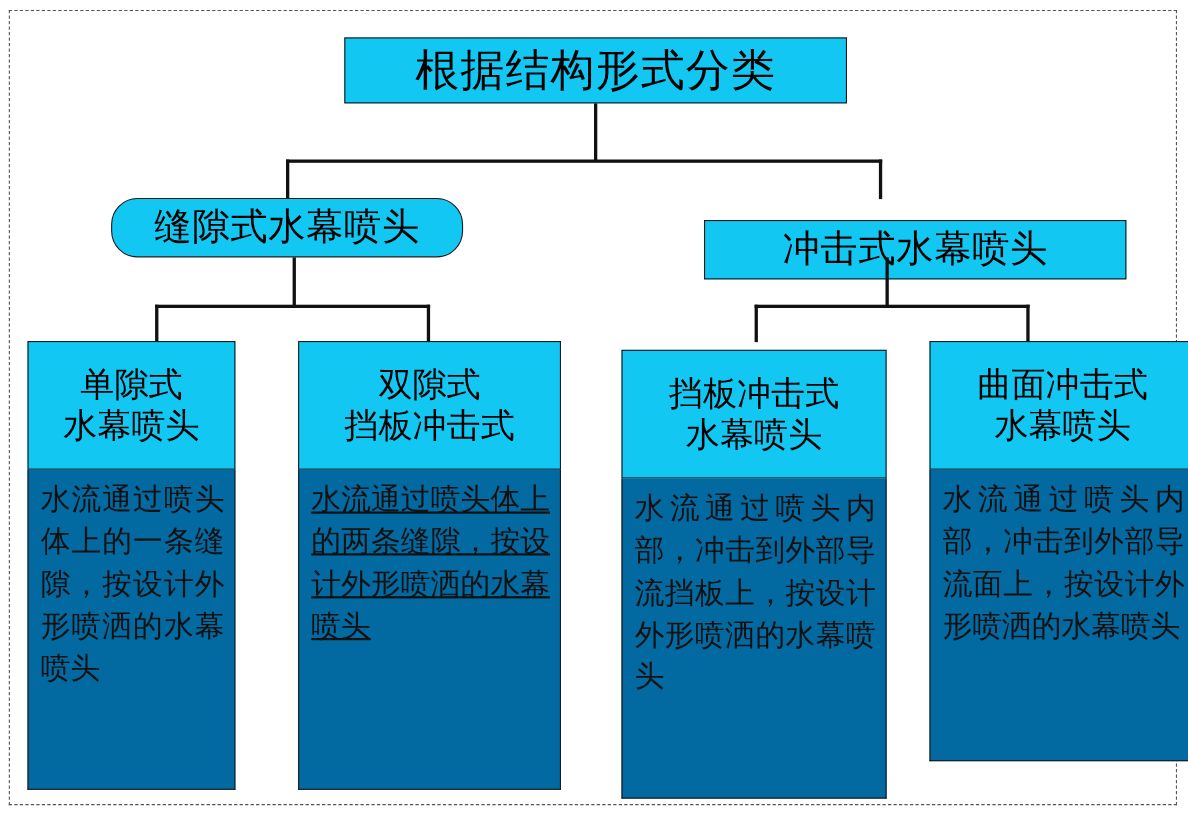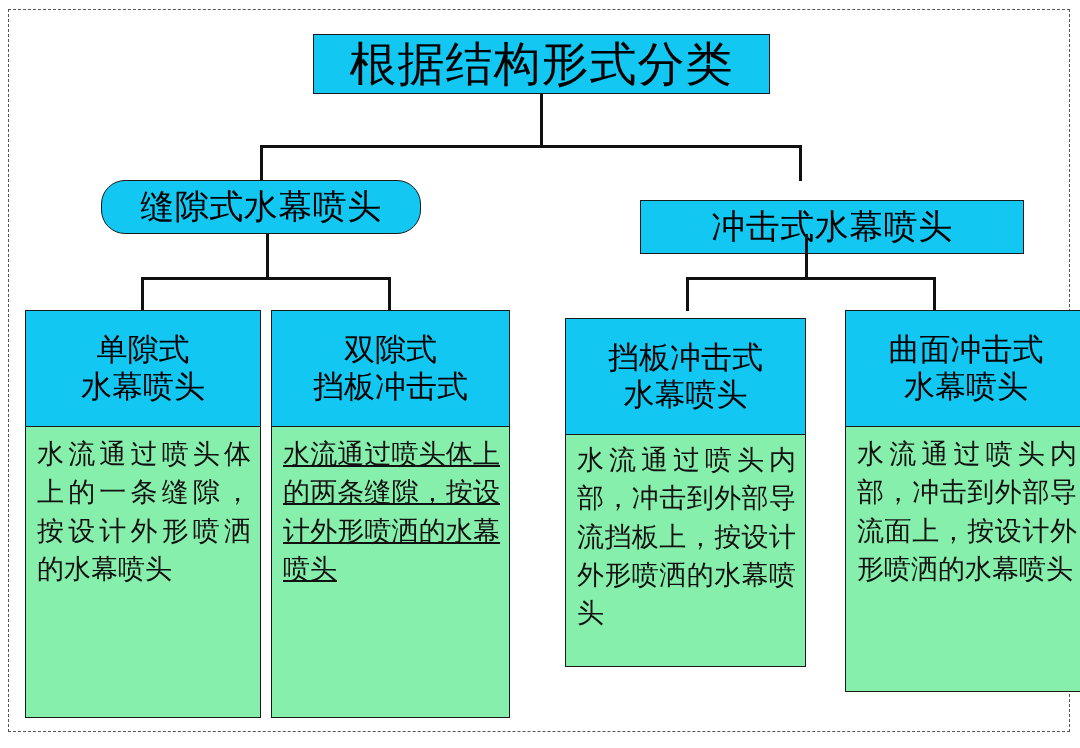--- a/index.html
+++ b/index.html
@@ -42,21 +42,21 @@
     text-align: center;
     line-height: 1.16;
     white-space: pre-line;
   }
 
   #node-root {
     left: 313px;
     top: 34px;
     width: 457px;
     height: 60px;
-    font-size: 47px;
+    font-size: 40px;
     letter-spacing: 1px;
   }
 
   .node-l2 {
     height: 54px;
     font-size: 34px;
     letter-spacing: 0.5px;
   }
   #node-gap-type  { left: 101px; top: 180px; width: 320px; border-radius: 24px; }
   #node-impact-type { left: 640px; top: 180px; width: 384px; margin-top: 20px; }
@@ -77,37 +77,37 @@
     justify-content: center;
     text-align: center;
     white-space: pre-line;
     line-height: 1.18;
     font-size: 31px;
   }
   .leaf-body {
     box-sizing: border-box;
     border: 1.5px solid #1a1a1a;
     border-top: none;
-    background: #86efac;
+    background: #0369a1;
     color: #111111;
     font-size: 27px;
     line-height: 1.42;
     padding: 8px 9px 24px 11px;
     text-align: justify;
     text-justify: inter-character;
   }
 
-  #leaf-single-gap  { left: 25px;  top: 310px; width: 236px; }
+  #leaf-single-gap  { left: 25px;  top: 310px; width: 189px; }
   #leaf-double-gap  { left: 271px; top: 310px; width: 239px; }
   #leaf-baffle      { left: 565px; top: 318px; width: 241px; }
   #leaf-curved      { left: 845px; top: 310px; width: 242px; }
 
   #leaf-single-gap .leaf-body { height: 291px; }
   #leaf-double-gap .leaf-body { height: 291px; text-decoration: underline; }
-  #leaf-baffle     .leaf-body { height: 232px; font-family: Liberation Mono, monospace; }
+  #leaf-baffle     .leaf-body { height: 291px; }
   #leaf-curved     .leaf-body { height: 265px; }
 
   
   .conn {
     position: absolute;
     background: #111111;
   }
   .conn-v { width: 3px; }
   .conn-h { height: 3px; }
 </style>

